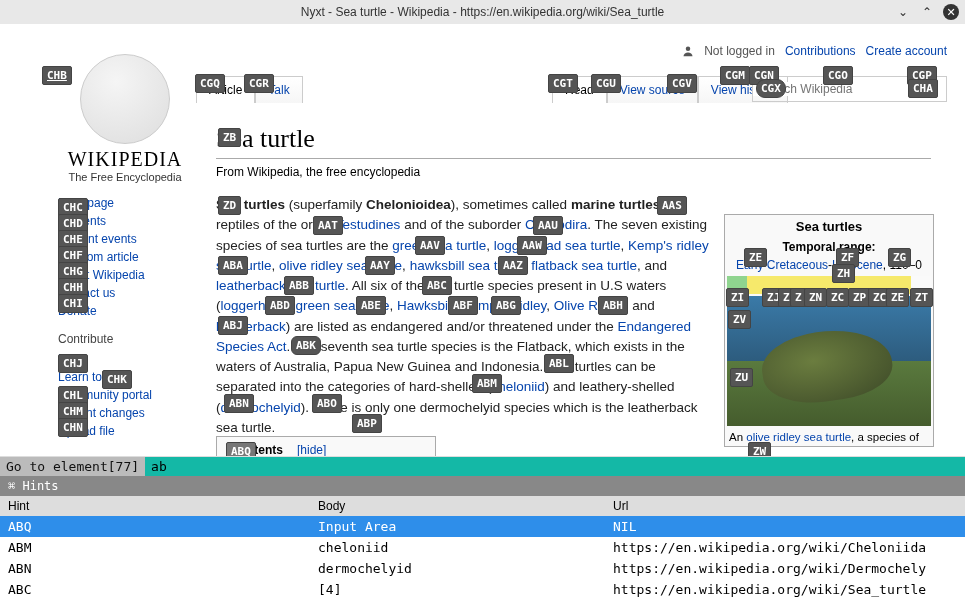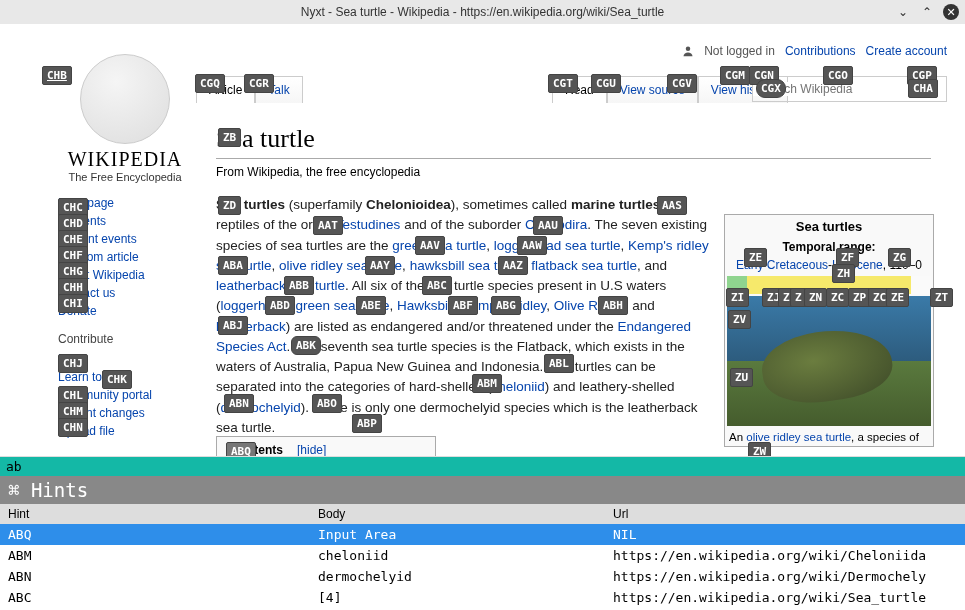--- a/index.html
+++ b/index.html
@@ -57,21 +57,21 @@
 
 .toc { position: absolute; left: 216px; top: 412px; border: 1px solid #aaa; background: #f9f9f9; padding: 6px 14px; font-size: 12px; display: flex; gap: 14px; align-items: center; width: 220px; }
 .toc b { font-weight: bold; }
 .toc a { color: #0645ad; text-decoration: none; }
 
 .prompt-bar { height: 20px; background: #ddd; display: flex; align-items: center; font-family: monospace; font-size: 13px; }
 .prompt-label { background: #bbb; padding: 2px 6px; color: #111; }
 .prompt-input { padding: 2px 6px; background: #14b8a6; flex: 1; }
 
 .hints-panel { background: #fff; }
-.hints-header { background: #888; color: #fff; padding: 3px 8px; font-family: monospace; font-size: 19px; }
+.hints-header { background: #888; color: #fff; padding: 3px 8px; font-family: monospace; font-size: 12px; }
 .hints-table { width: 100%; border-collapse: collapse; font-family: monospace; font-size: 13px; }
 .hints-table th { text-align: left; padding: 3px 8px; background: #ddd; font-weight: normal; font-family: sans-serif; font-size: 12px; }
 .hints-table td { padding: 3px 8px; white-space: nowrap; overflow: hidden; }
 .hints-table tr.sel td { background: #2e8eea; color: #fff; }
 .hints-table td:nth-child(1){ width: 310px; }
 .hints-table td:nth-child(2){ width: 295px; }
 </style>
 </head>
 <body>
 
@@ -220,28 +220,29 @@
       <span class="hint-tag" style="left: 832px; top: 240px;">ZH</span>
       <span class="hint-tag" style="left: 726px; top: 264px;">ZI</span>
       <span class="hint-tag" style="left: 762px; top: 264px;">ZJ</span>
       <span class="hint-tag" style="left: 778px; top: 264px;">Z</span>
       <span class="hint-tag" style="left: 790px; top: 264px;">Z</span>
       <span class="hint-tag" style="left: 804px; top: 264px;">ZN</span>
       <span class="hint-tag" style="left: 826px; top: 264px;">ZC</span>
       <span class="hint-tag" style="left: 848px; top: 264px;">ZP</span>
       <span class="hint-tag" style="left: 868px; top: 264px;">ZC</span>
       <span class="hint-tag" style="left: 886px; top: 264px;">ZE</span>
-      <span class="hint-tag" style="left: 910px; top: 264px; margin-left: 20px;">ZT</span>
+      <span class="hint-tag" style="left: 910px; top: 264px;">ZT</span>
       <span class="hint-tag" style="left: 728px; top: 286px;">ZV</span>
       <span class="hint-tag" style="left: 730px; top: 344px;">ZU</span>
       <span class="hint-tag" style="left: 748px; top: 418px;">ZW</span>
     </div>
 </div>
 
 <div class="prompt-bar">
+  <span class="prompt-label">Go to element[77]</span>
   <span class="prompt-input">ab</span>
 </div>
 
 <div class="hints-panel">
   <div class="hints-header">⌘ Hints</div>
   <table class="hints-table">
     <thead>
         <tr>
       <th>Hint</th>
       <th>Body</th>

